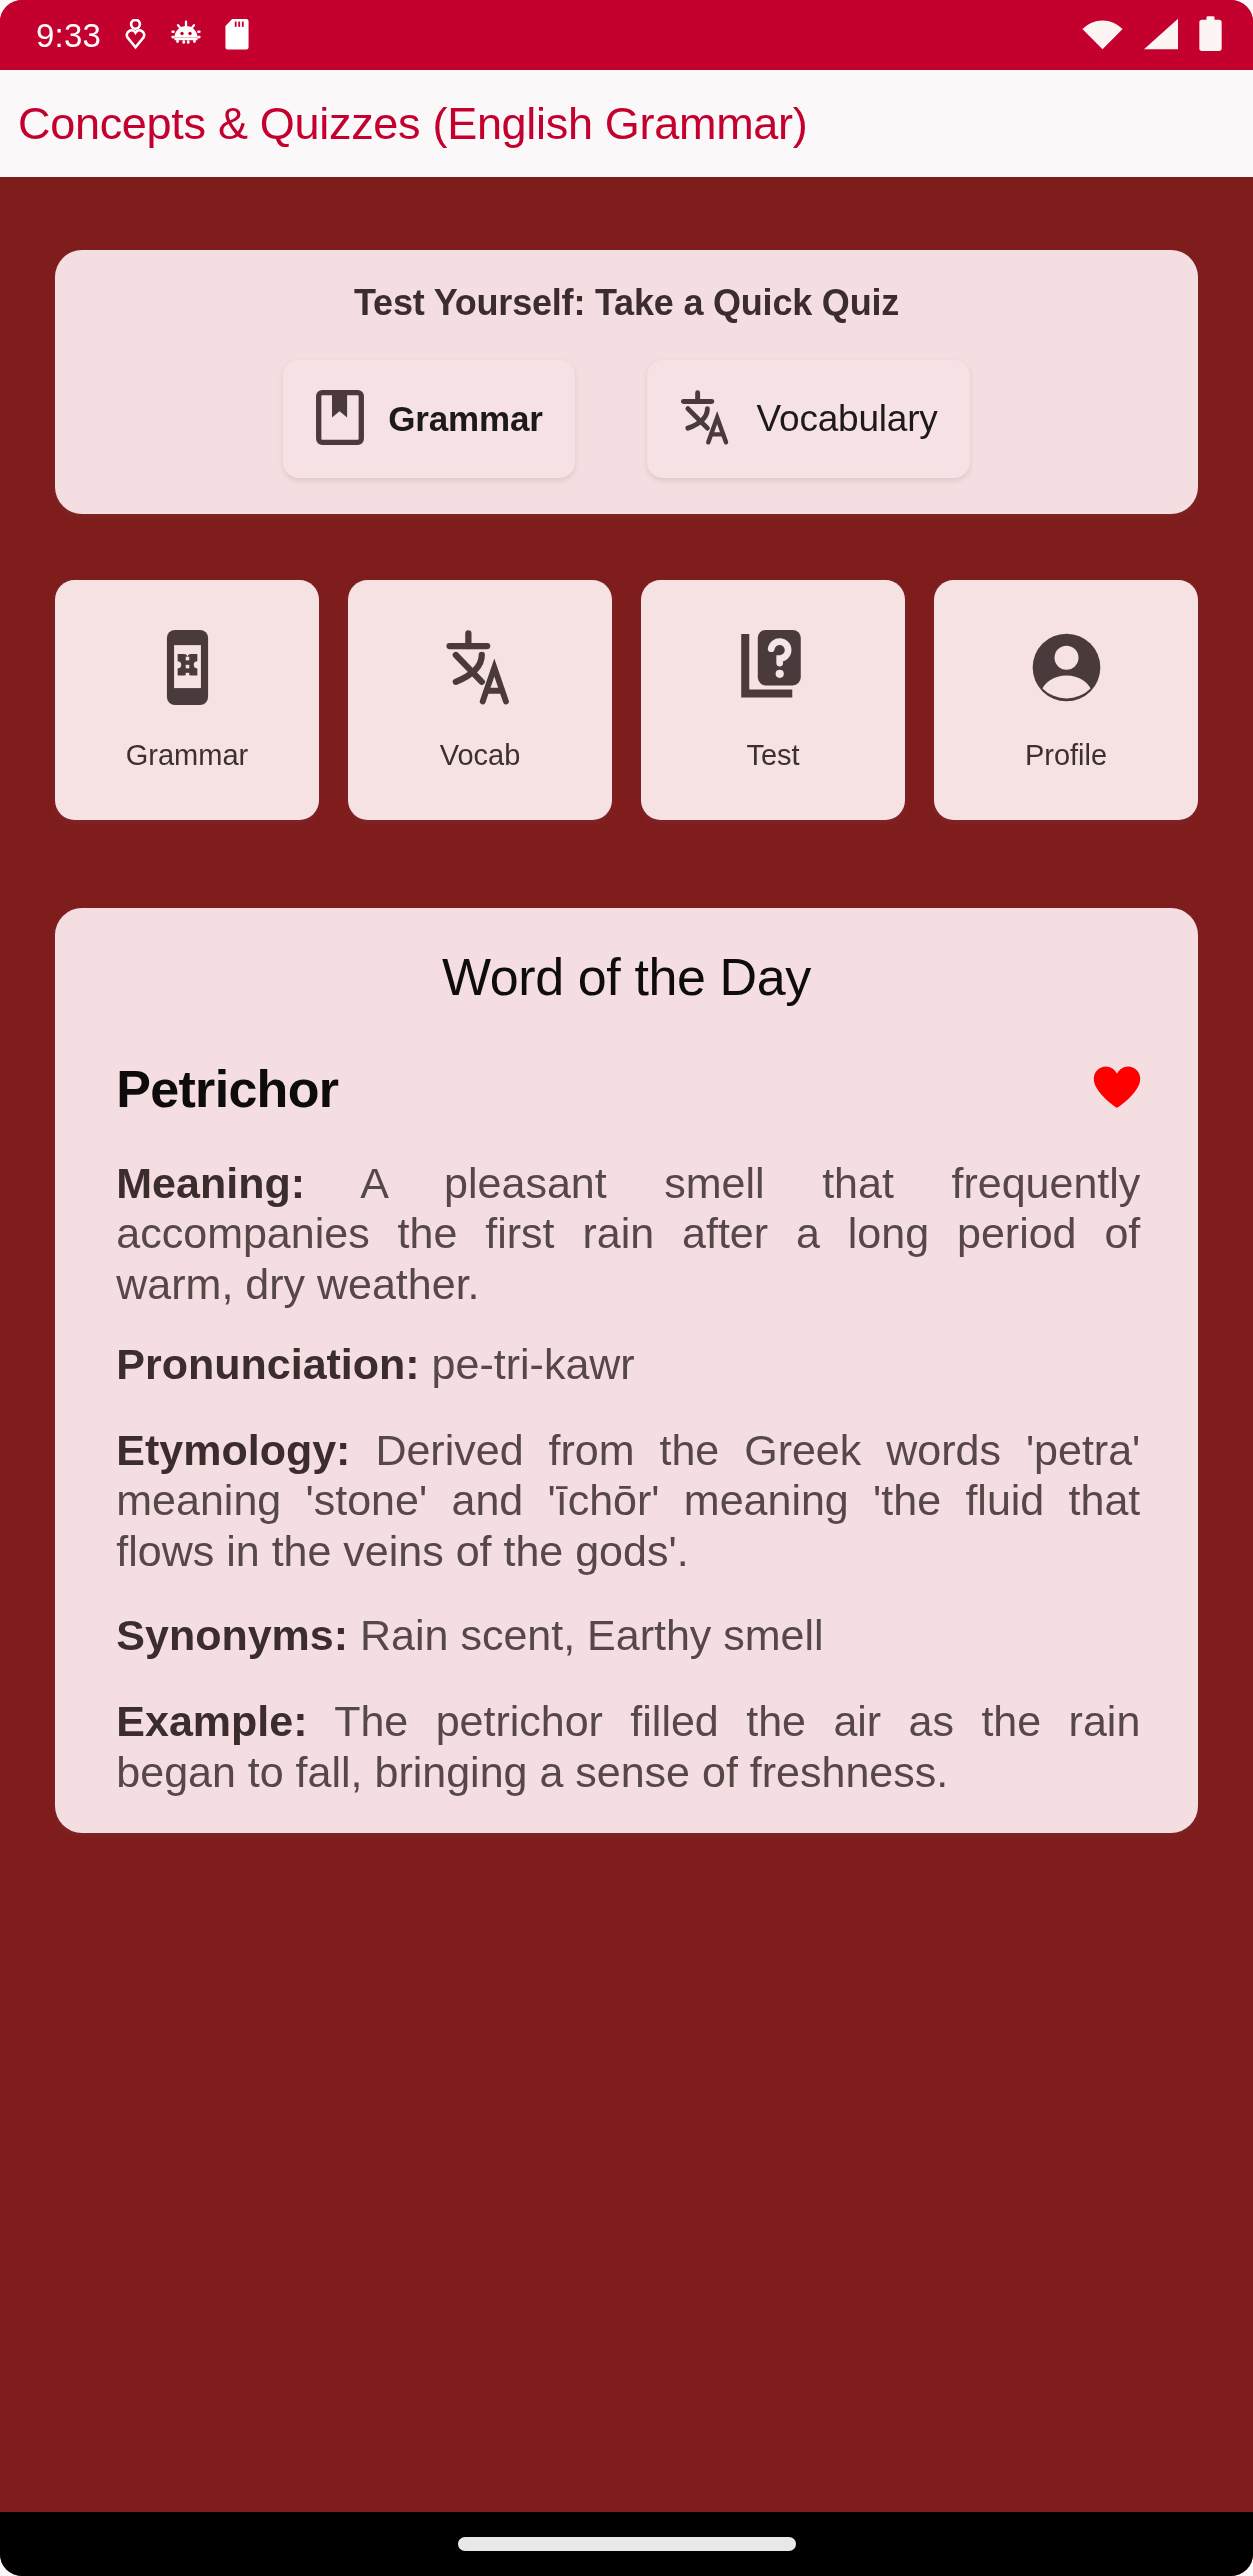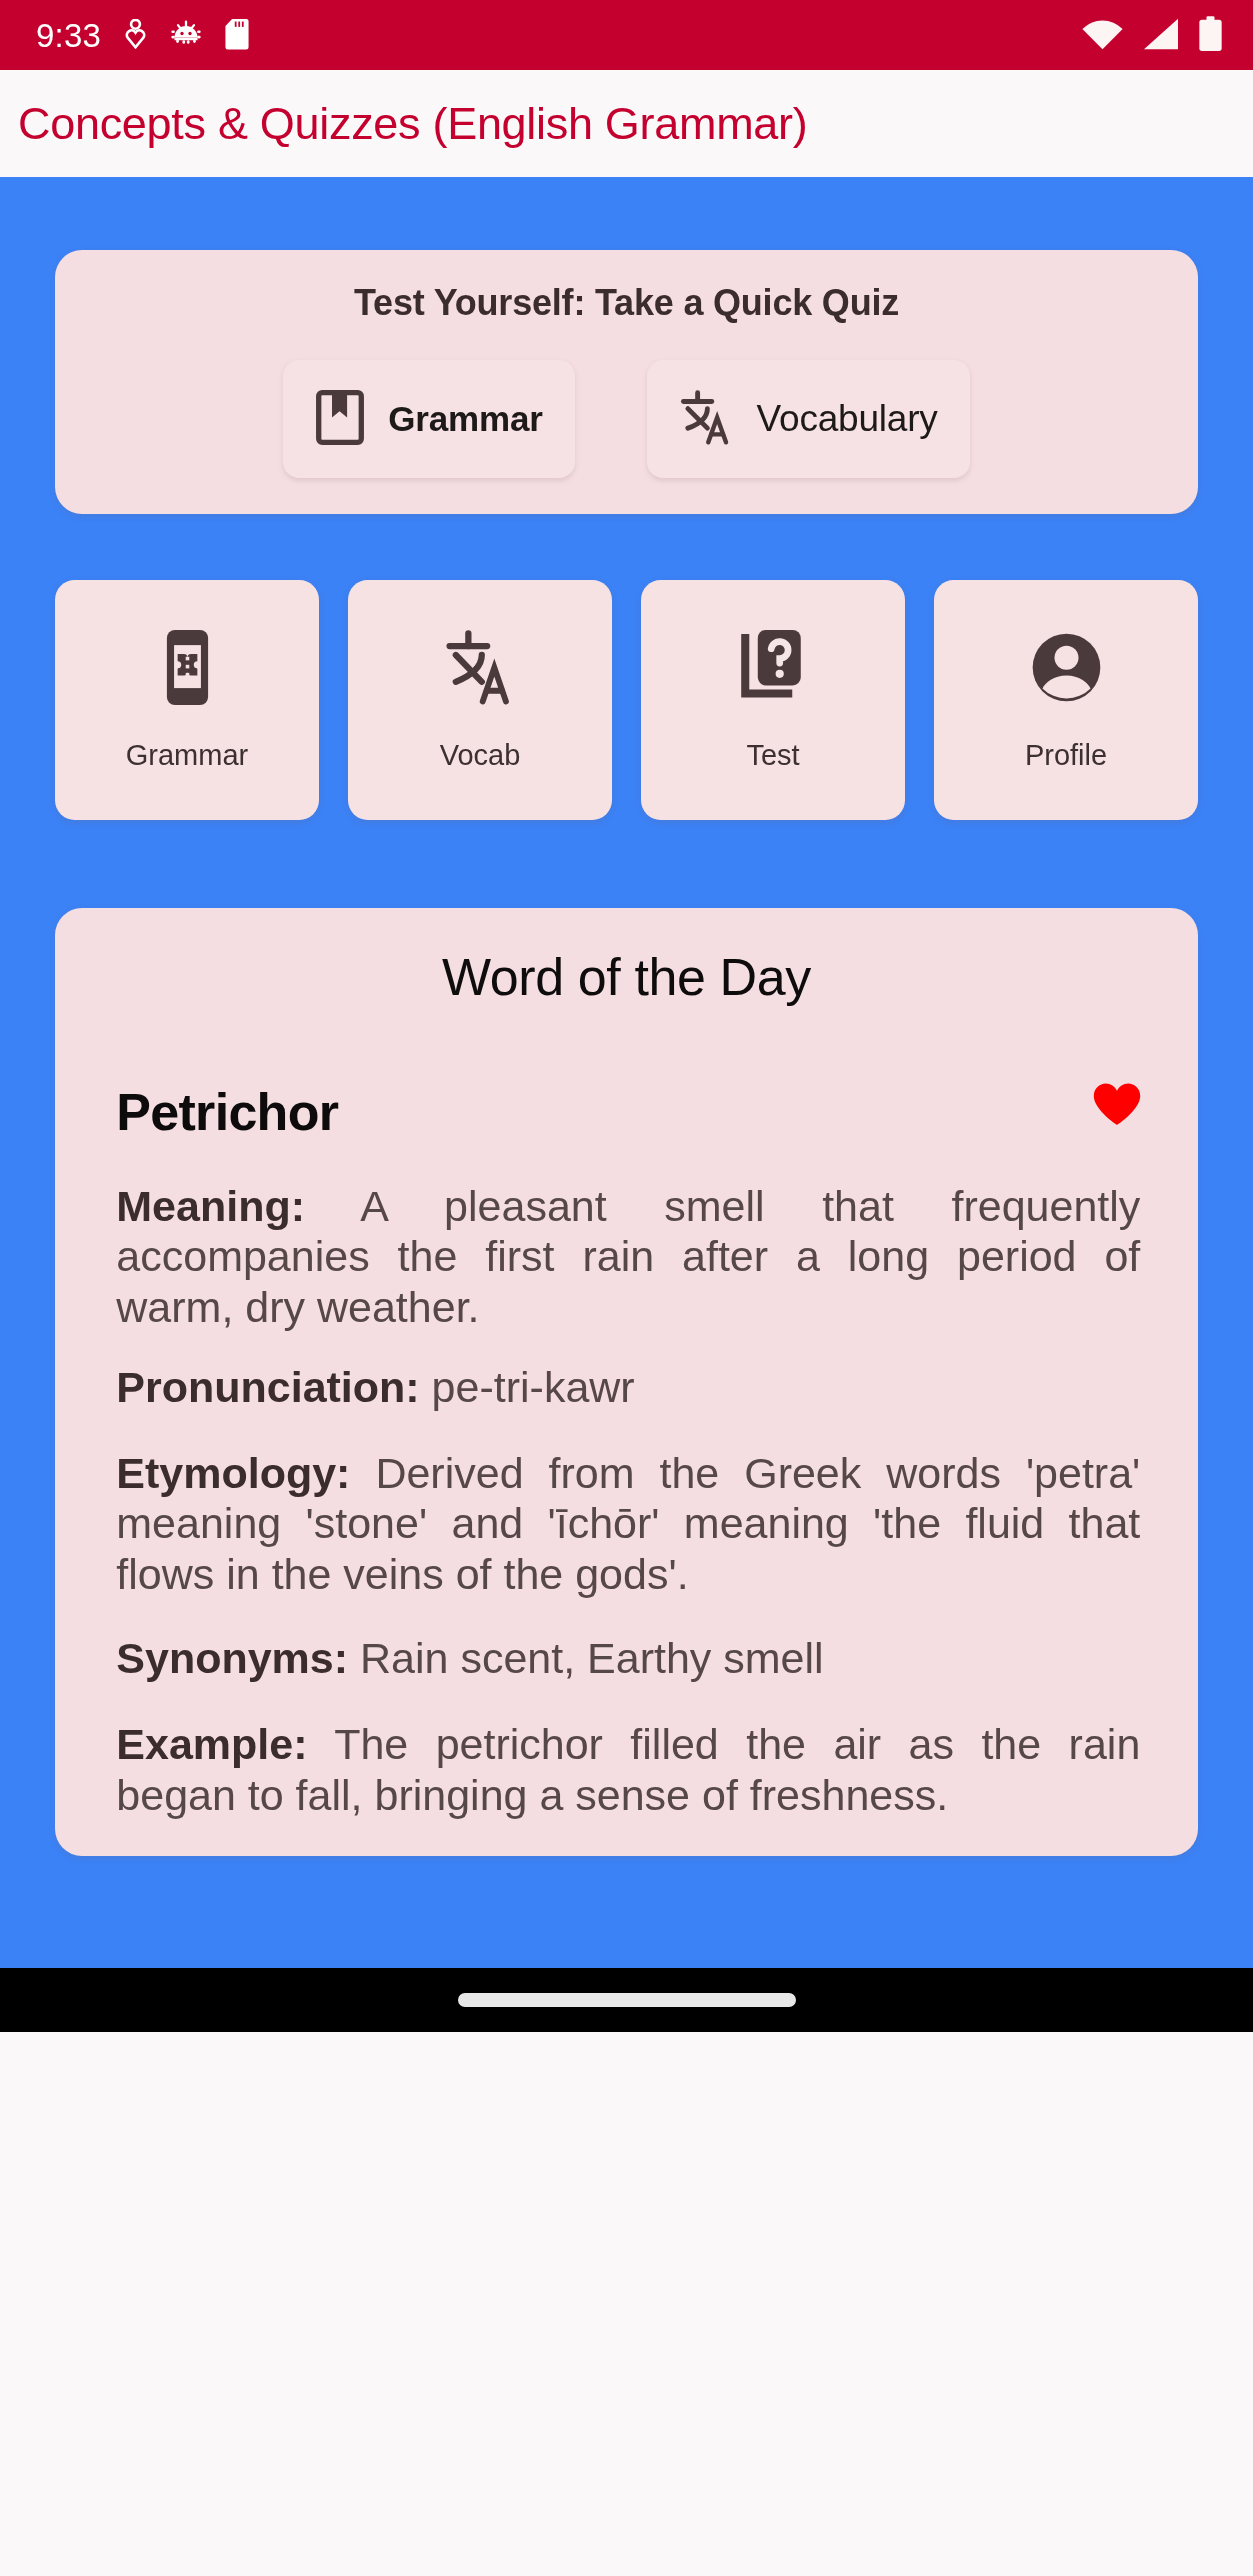--- a/index.html
+++ b/index.html
@@ -8,23 +8,24 @@
     width: 1253px;
     height: 2576px;
     background: #FBF8FA;
     font-family: "Liberation Sans", sans-serif;
     overflow: hidden;
   }
 
   #app {
     position: relative;
     width: 1253px;
-    height: 2032px;
-    background: #3b82f6;
+    height: 2576px;
+    background: #7f1d1d;
     overflow: hidden;
+    border-radius: 22px;
   }
 
   
   .status-bar {
     height: 70px;
     background: #C4002F;
     display: flex;
     align-items: center;
     justify-content: space-between;
     padding: 0 30px 0 36px;
@@ -145,23 +146,23 @@
     box-shadow: 0 2.7px 6.3px rgba(120,90,95,0.14);
   }
   .wotd-title {
     text-align: center;
     font-size: 52px;
     font-weight: 400;
     color: #0E0C0C;
     letter-spacing: -0.4px;
   }
   .wotd-word-row {
-    margin-top: 75px;
-    display: flex;
-    align-items: flex-start;
+    margin-top: 52px;
+    display: flex;
+    align-items: center;
     justify-content: space-between;
     padding: 0 9px 0 14.3px;
   }
   .wotd-word {
     font-size: 52px;
     font-weight: 700;
     color: #0D0B0B;
     letter-spacing: -0.7px;
   }
   .fav-btn {

